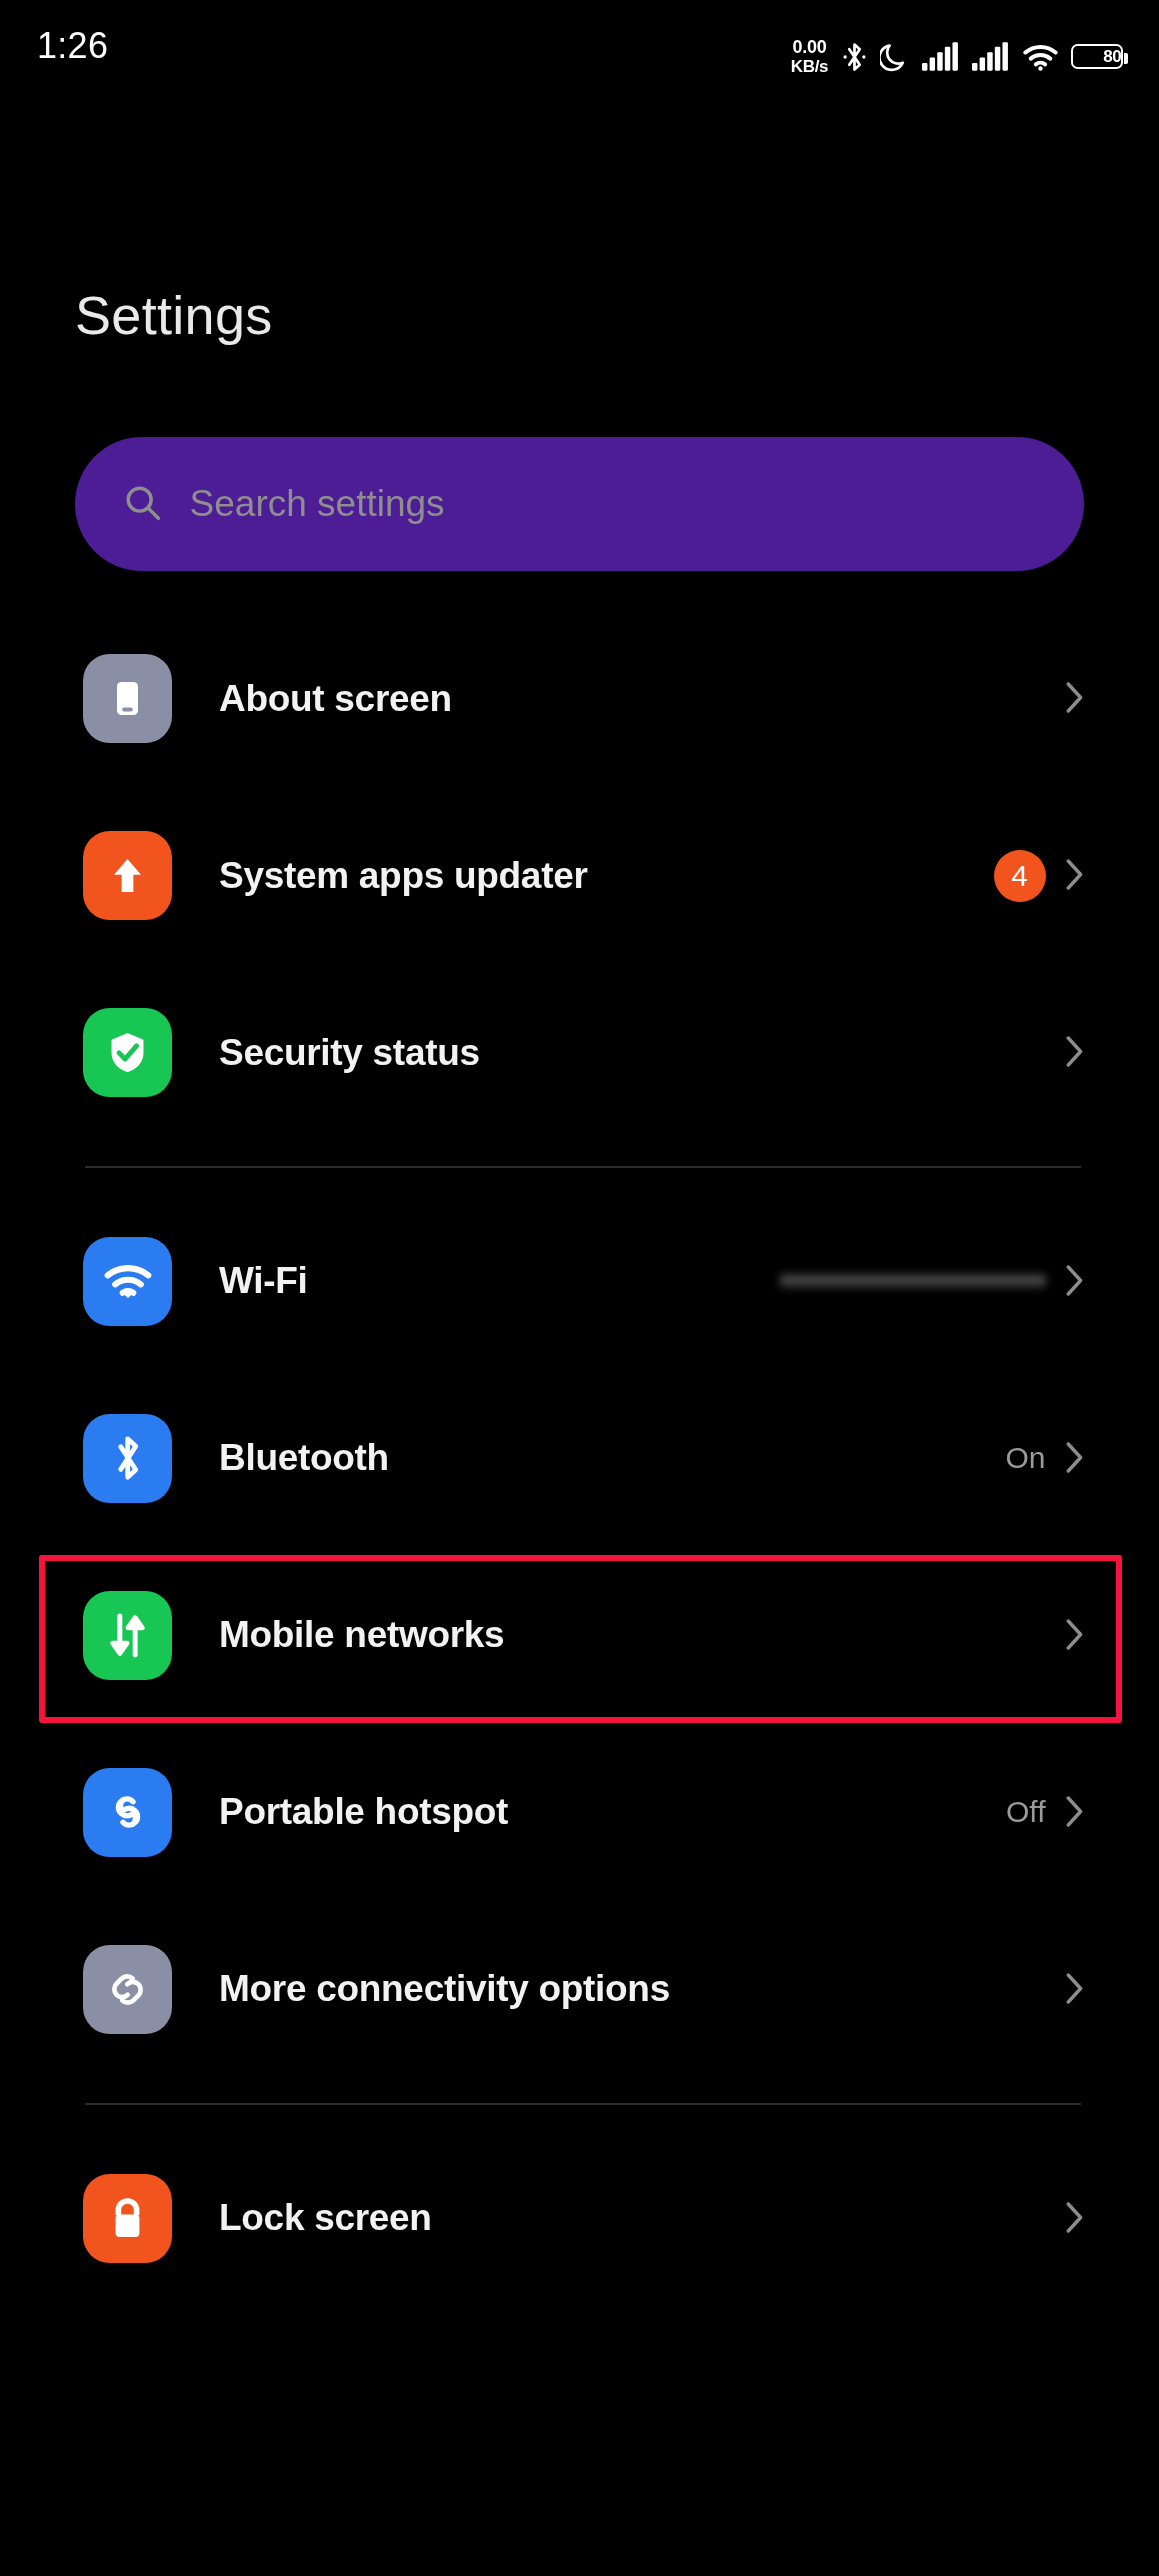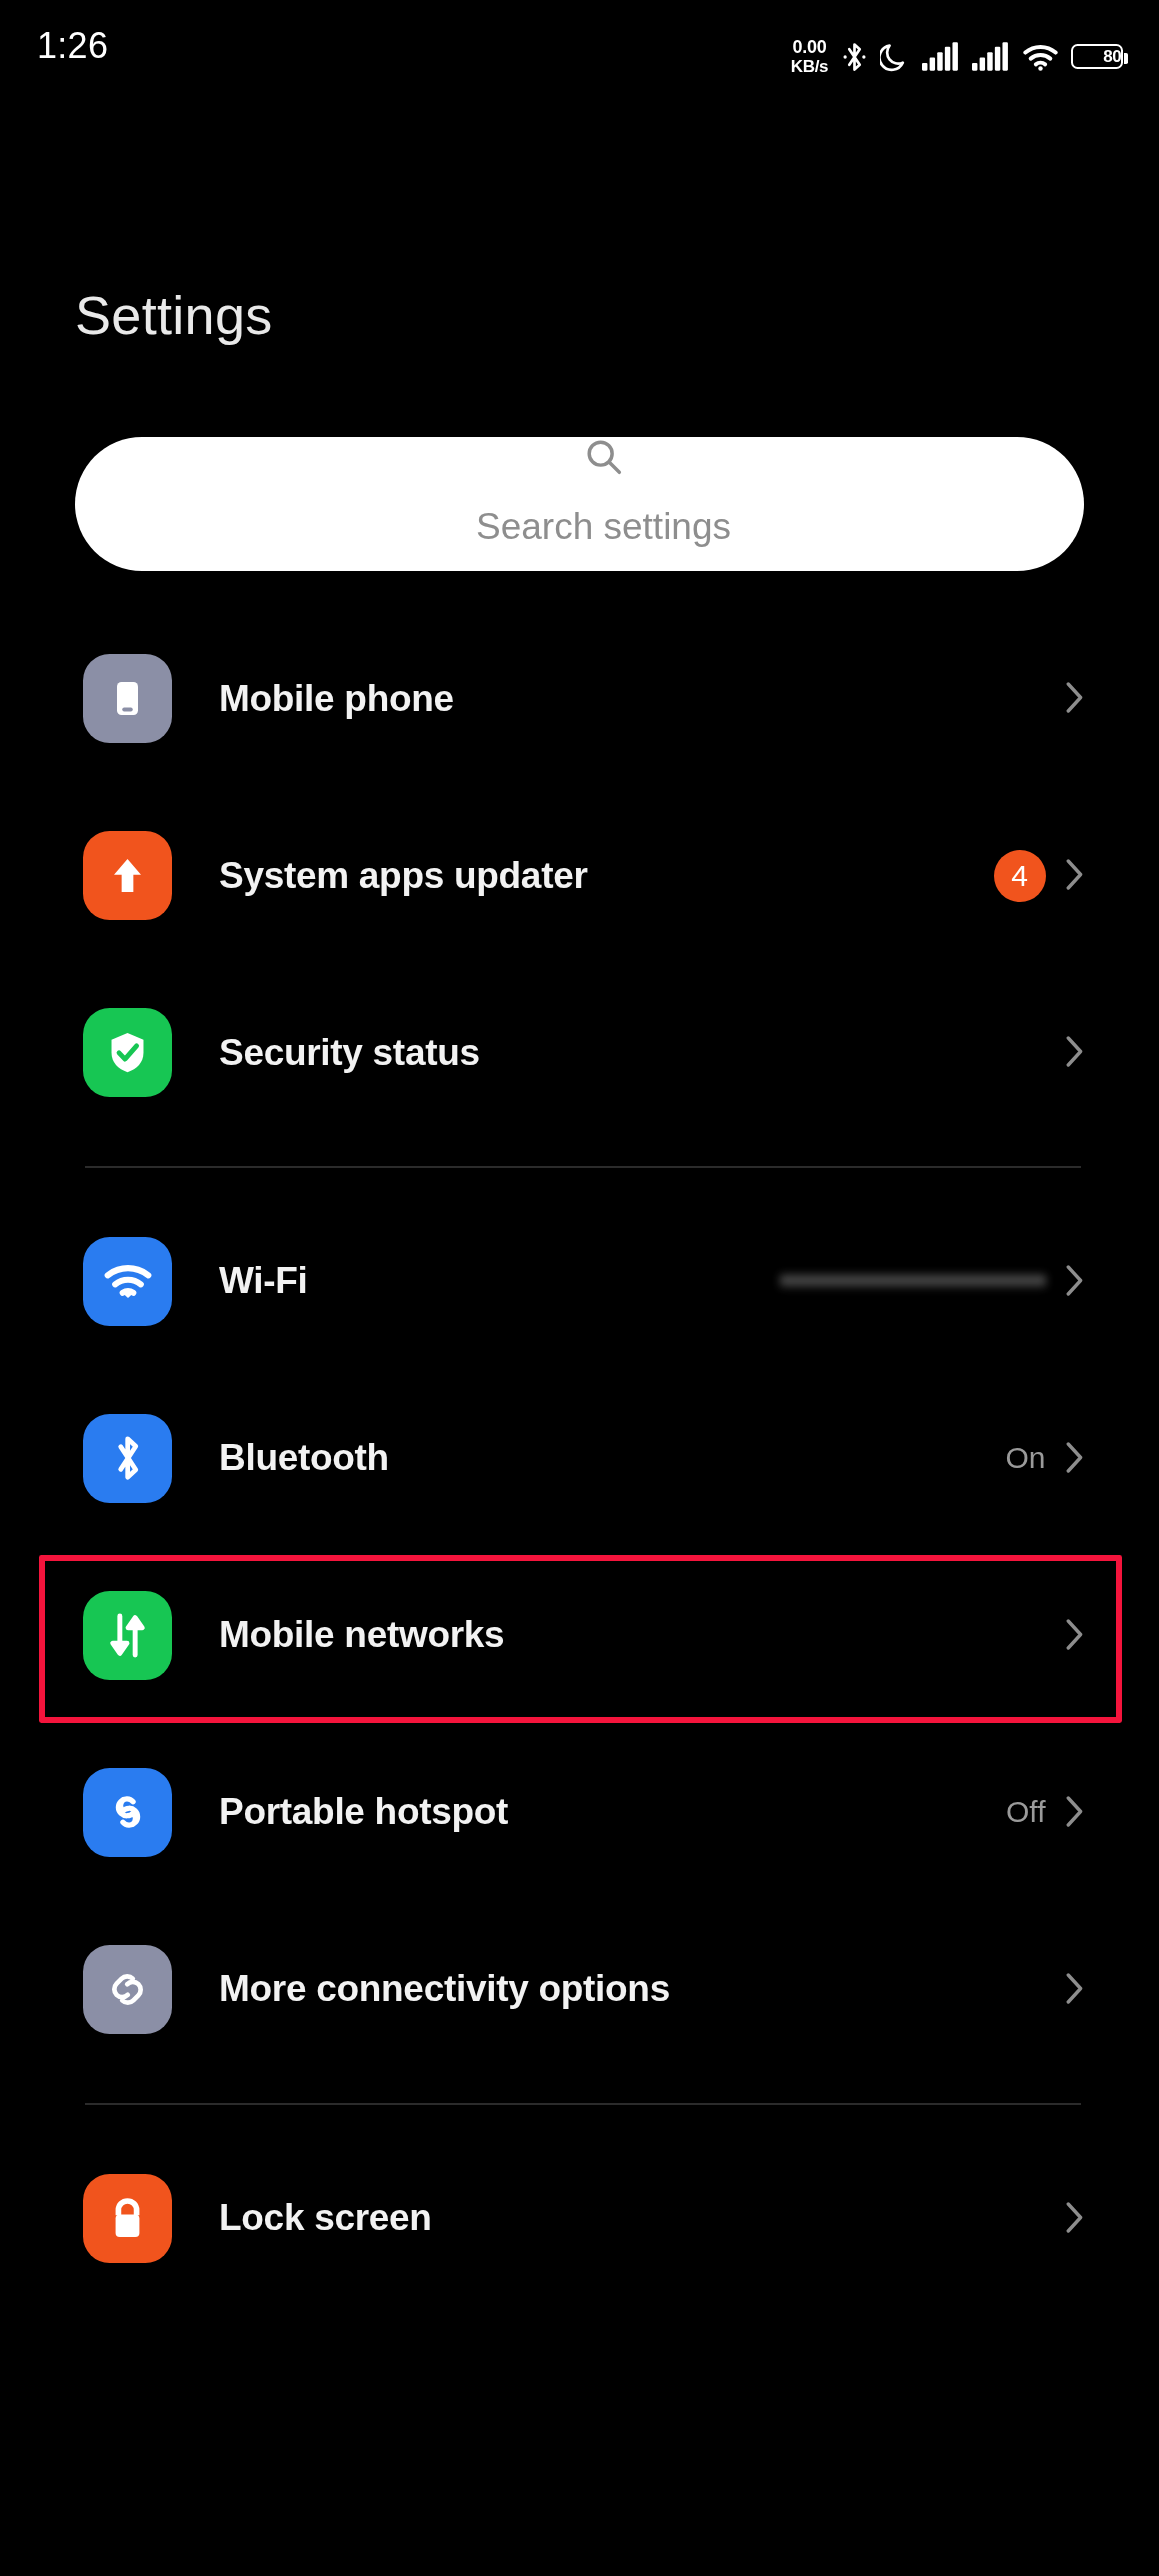--- a/index.html
+++ b/index.html
@@ -36,22 +36,22 @@
   
   .page-title {
     position:absolute; left:75px; top:284px;
     color:#e9e9e9; font-size:54px; font-weight:300; letter-spacing:0.3px;
   }
 
   
   .searchbar {
     position:absolute; left:75px; top:437px;
     width:1009px; height:134px;
-    background:#ffffff; border-radius:67px;
-    display:flex; align-items:center; padding-left:48px; gap:26.6px;flex-direction:column;
+    background:#4c1d95; border-radius:67px;
+    display:flex; align-items:center; padding-left:48px; gap:26.6px;
   }
   .search-ph { color:#8e8e8e; font-size:37px; font-weight:400; }
 
   
   .list { position:absolute; left:0; top:610px; width:1159px; }
   .row {
     position:relative; display:flex; align-items:center;
     height:177px; padding:0 75px 0 83px;
   }
   .row-icon {
@@ -162,21 +162,21 @@
   </div>
 
   <div class="list" id="list">
       <div class="row">
         <div class="row-icon" style="background: rgb(139, 143, 166);">
           <svg width="45" height="45" viewBox="0 0 30 30">
             <rect x="8" y="4" width="14" height="22" rx="3" fill="#fff"></rect>
             <rect x="11.5" y="21" width="7" height="2.6" rx="1.3" fill="#8b8fa6"></rect>
           </svg>
         </div>
-        <div class="row-label">Mobile phone</div>
+        <div class="row-label">About screen</div>
         <div class="row-right">
           <span><svg class="chev" viewBox="0 0 16 28">
               <path d="M2 2 13 14 2 26" fill="none" stroke="#8d8d8d" stroke-width="3" stroke-linecap="round" stroke-linejoin="round"></path>
             </svg></span>
         </div>
       </div>
       <div class="row">
         <div class="row-icon" style="background: rgb(241, 84, 29);">
           <svg width="45" height="45" viewBox="0 0 30 30">
             <path d="M15 4 24 14.5h-5.1V26h-7.8V14.5H6Z" fill="#fff"></path>

